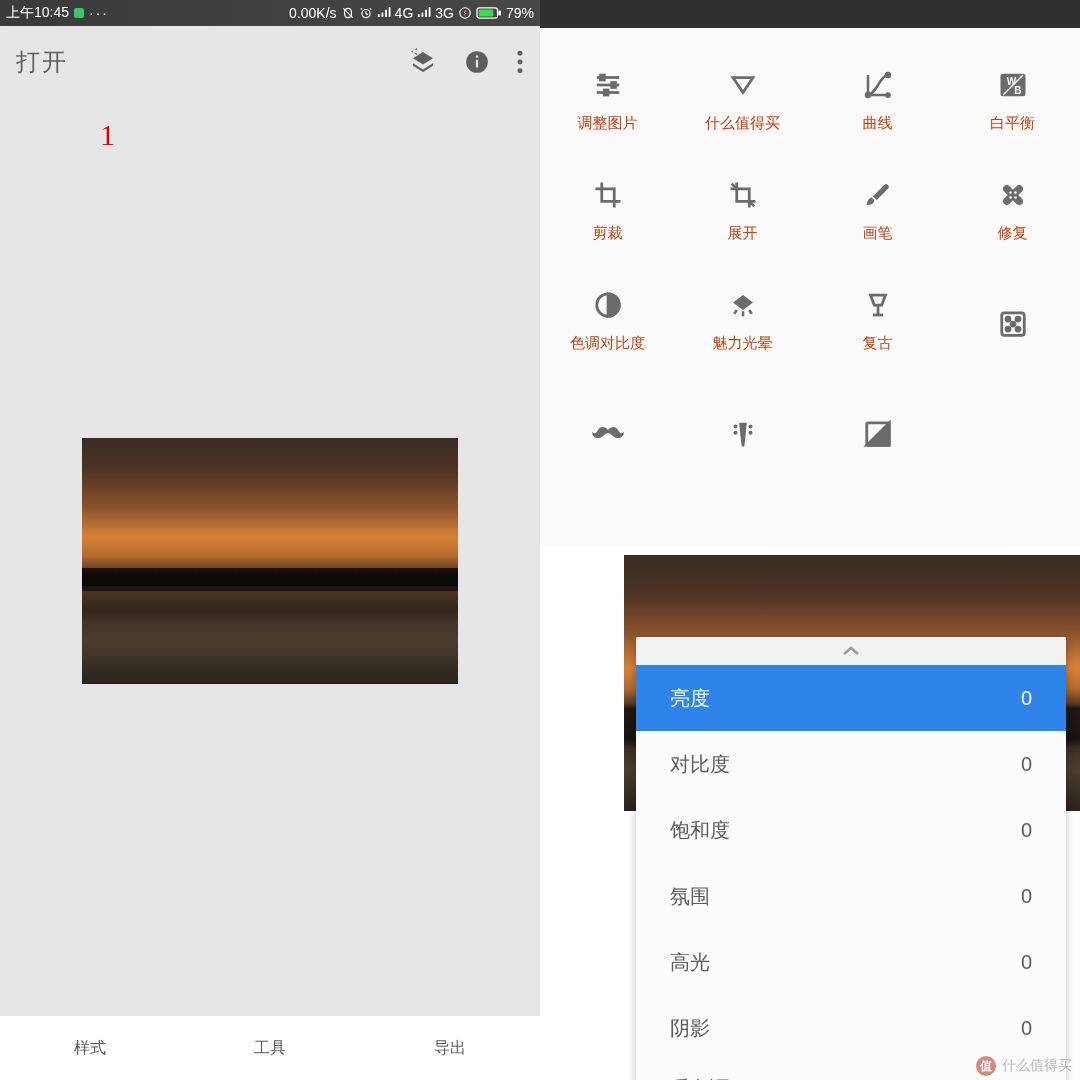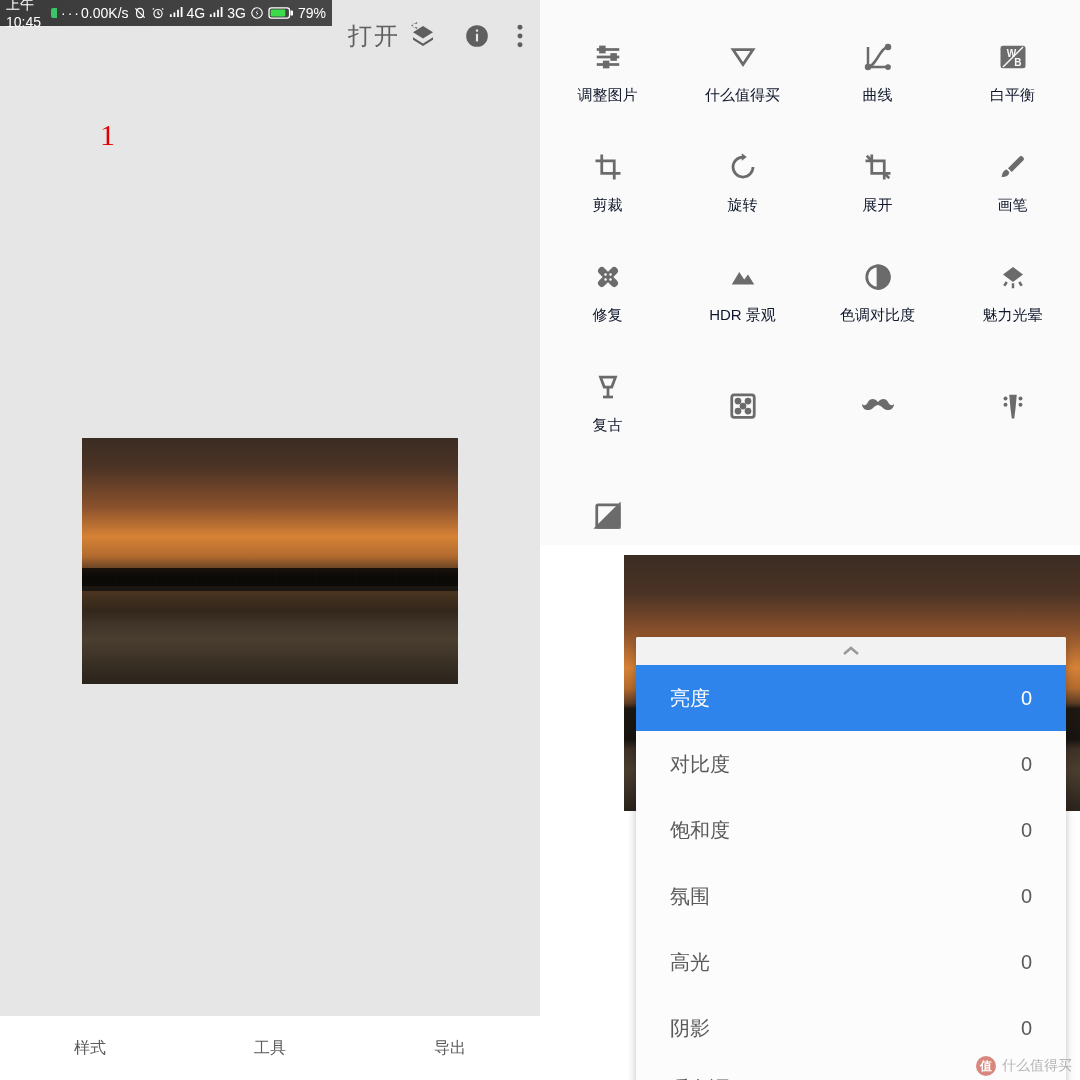--- a/index.html
+++ b/index.html
@@ -6,21 +6,21 @@
   body {
     width: 1080px; height: 1080px;
     font-family: "PingFang SC", "Microsoft YaHei", sans-serif;
     background: #fff; position: relative; overflow: hidden;
   }
 
   
   .panel1 {
     position: absolute; left: 0; top: 0; width: 540px; height: 1080px;
     background: #e6e6e6;
-    display: flex; flex-direction: row;
+    display: flex; flex-direction: column;
   }
   .statusbar {
     height: 26px; width: 100%;
     background: linear-gradient(to right, #3a3a3a, #474747);
     color: #fff; font-size: 14px;
     display: flex; align-items: center; justify-content: space-between;
     padding: 0 6px;
   }
   .statusbar .left, .statusbar .right {
     display: flex; align-items: center; gap: 4px;
@@ -99,21 +99,21 @@
     grid-template-columns: repeat(4, 1fr);
     grid-auto-rows: 110px;
     align-content: start;
     padding: 18px 0 0 0;
   }
   .tool {
     display: flex; flex-direction: column; align-items: center; justify-content: center;
     gap: 14px;
   }
   .tool svg { display: block; }
-  .tool .tlabel { font-size: 15px; color: #0f172a; }
+  .tool .tlabel { font-size: 15px; color: #c2410c; }
   .tools-grid .row5 svg { margin-top: 6px; }
 
   
   .panel3 {
     position: absolute; left: 540px; top: 545px; width: 540px; height: 535px;
     background: #fff;
   }
   .photo3 {
     position: absolute; left: 84px; top: 10px; width: 456px; height: 256px;
     background:
@@ -277,27 +277,20 @@
         </svg>
       <span class="tlabel">白平衡</span>
     </div>
 
     <div class="tool">
       <svg width="30" height="30" viewBox="0 0 24 24" fill="none" stroke="#6b6b6b" stroke-width="2.2">
           <path d="M7 2 L7 17 L22 17"></path>
           <path d="M2 7 L17 7 L17 22"></path>
         </svg>
       <span class="tlabel">剪裁</span>
-    </div>
-    <div class="tool">
-      <svg width="30" height="30" viewBox="0 0 24 24" fill="none" stroke="#6b6b6b" stroke-width="2.2">
-          <path d="M20 12 A8 8 0 1 1 12 4"></path>
-          <path d="M11 1 L15 4 L11 7" fill="#6b6b6b" stroke="none"></path>
-        </svg>
-      <span class="tlabel">旋转</span>
     </div>
     <div class="tool">
       <svg width="30" height="30" viewBox="0 0 24 24" fill="none" stroke="#6b6b6b" stroke-width="2.2">
           <path d="M7 2 L7 17 L22 17"></path>
           <path d="M2 7 L17 7 L17 22"></path>
           <path d="M3 3 L7 7 M21 21 L17 17" stroke-width="2"></path>
         </svg>
       <span class="tlabel">展开</span>
     </div>
 
@@ -314,26 +307,20 @@
             <rect x="2" y="9" width="20" height="6" rx="3"></rect>
             <rect x="9" y="2" width="6" height="20" rx="3"></rect>
           </g>
           <circle cx="10" cy="10" r="1" fill="#fafafa"></circle>
           <circle cx="14" cy="10" r="1" fill="#fafafa"></circle>
           <circle cx="10" cy="14" r="1" fill="#fafafa"></circle>
           <circle cx="14" cy="14" r="1" fill="#fafafa"></circle>
         </svg>
       <span class="tlabel">修复</span>
     </div>
-    <div class="tool">
-      <svg width="30" height="30" viewBox="0 0 24 24" fill="#6b6b6b">
-          <path d="M3 18 L9 8 L13 14 L16 10 L21 18 Z"></path>
-        </svg>
-      <span class="tlabel">HDR 景观</span>
-    </div>
 
     <div class="tool">
       <svg width="30" height="30" viewBox="0 0 24 24" fill="none" stroke="#6b6b6b" stroke-width="2.2">
           <circle cx="12" cy="12" r="9"></circle>
           <path d="M12 3 A9 9 0 0 1 12 21 Z" fill="#6b6b6b"></path>
         </svg>
       <span class="tlabel">色调对比度</span>
     </div>
     <div class="tool">
       <svg width="30" height="30" viewBox="0 0 24 24" fill="none" stroke="#6b6b6b" stroke-width="2">

